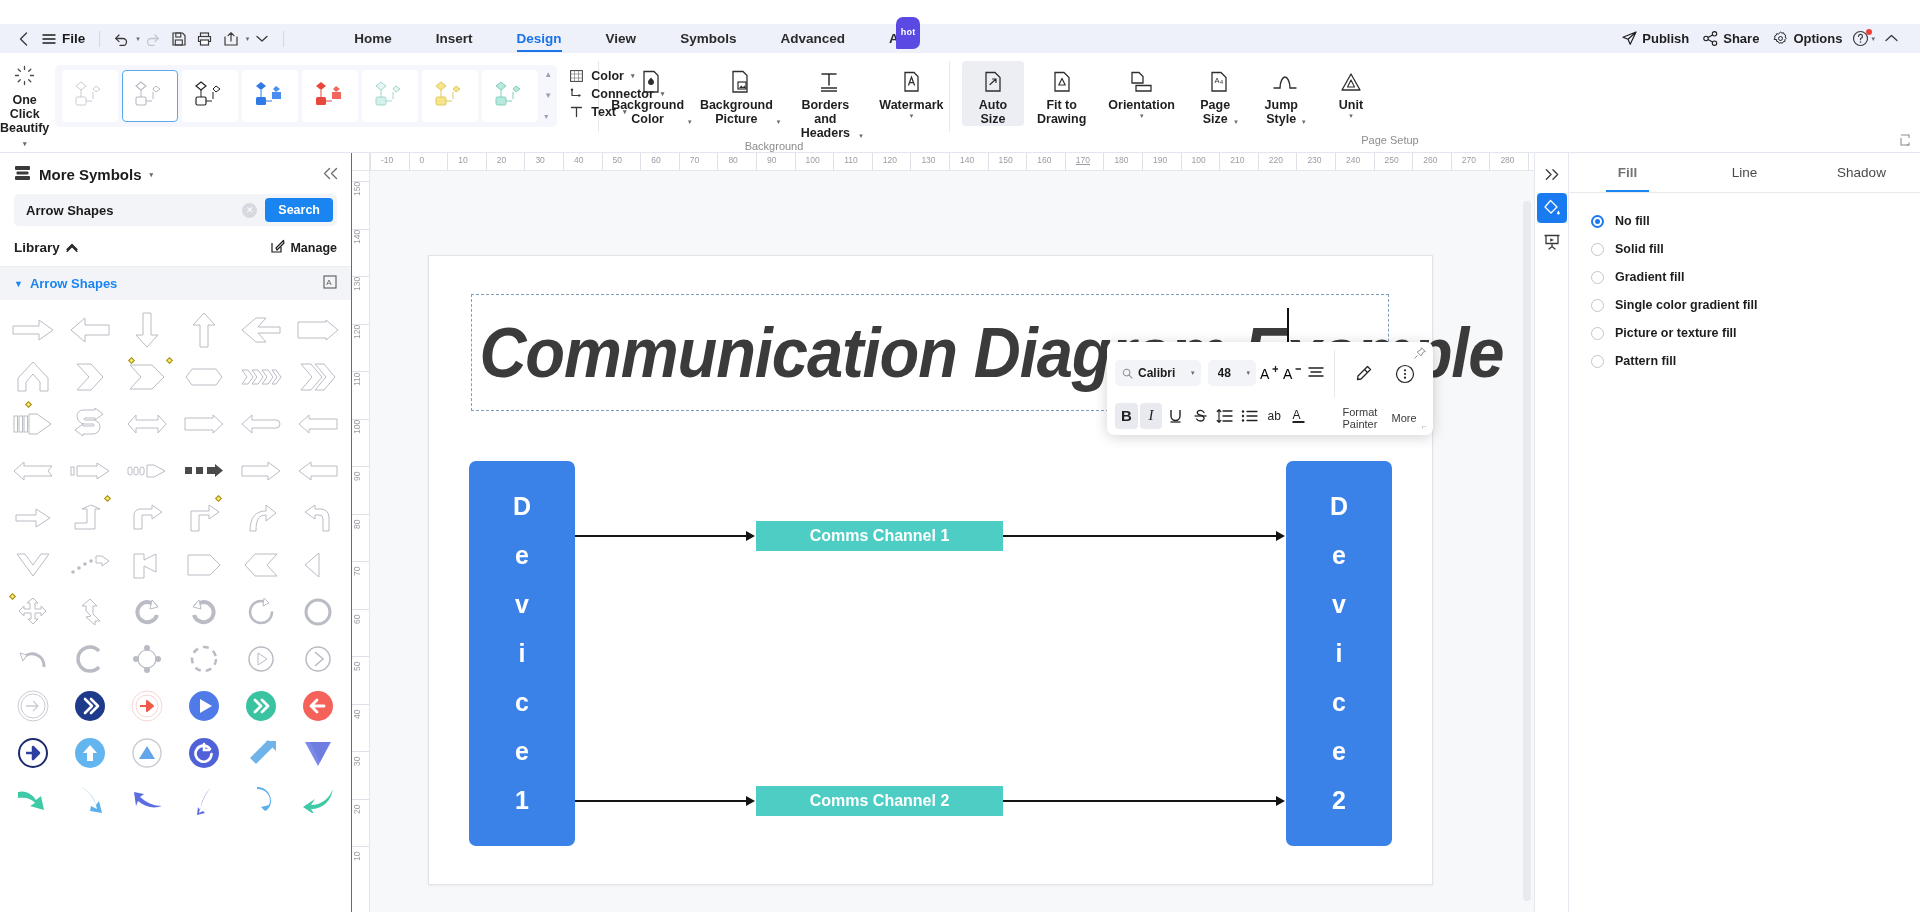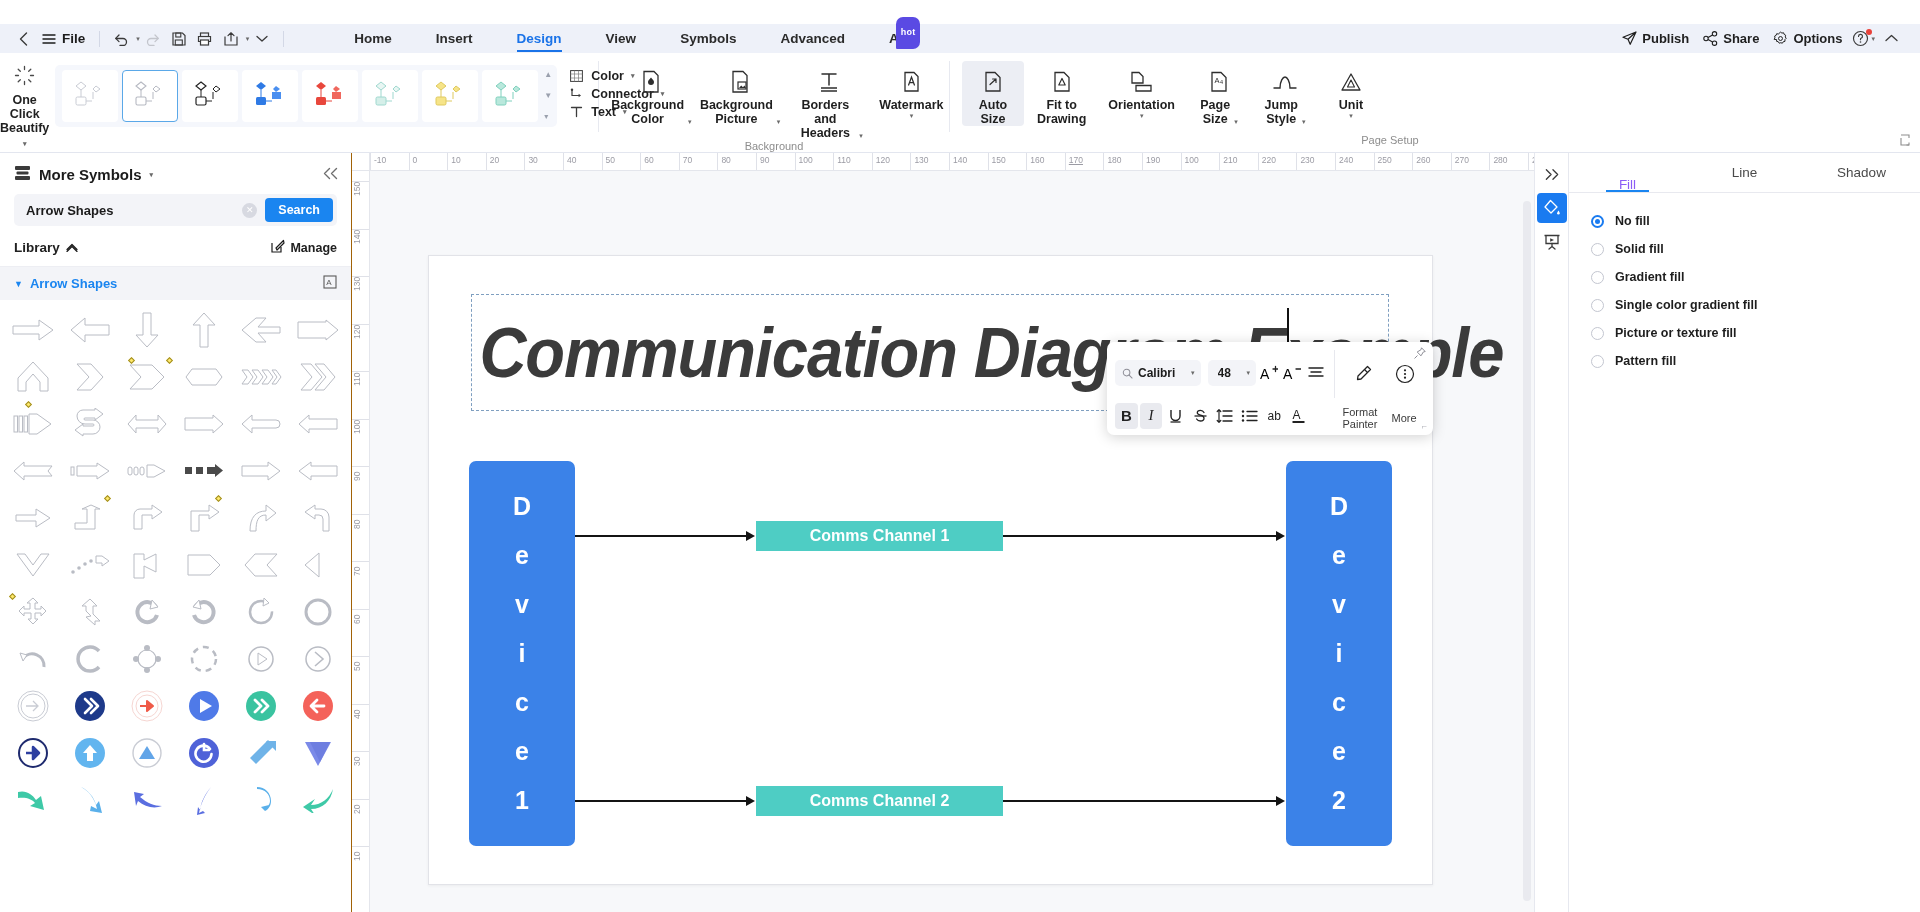--- a/index.html
+++ b/index.html
@@ -117,21 +117,21 @@
             transform:rotate(45deg); }
 
   
   .canvaswrap { flex:1; display:flex; flex-direction:column; min-width:0; position:relative;
                 background:#fafafa; }
   .ruler-top { height:18px; background:#fff; border-bottom:1px solid #e4e6ec; display:flex;
                position:relative; overflow:hidden; flex:0 0 18px; }
   .ruler-corner { width:18px; flex:0 0 18px; background:#fff; border-right:1px solid #e4e6ec; }
   .ruler-h-track { flex:1; position:relative; }
   .rt { position:absolute; top:0; height:18px; border-left:1px solid #dfe1e8;
-        font-size:8.5px; color:#9b9ba4; padding-left:3px; line-height:14px; }
+        font-size:8.5px; color:#9b9ba4; padding-left:10px; line-height:14px; }
   .ruler-body { flex:1; display:flex; min-height:0; }
   .ruler-left { width:18px; flex:0 0 18px; background:#fff; border-right:1px solid #e4e6ec;
                 position:relative; overflow:hidden; }
   .rv { position:absolute; left:0; width:18px; border-top:1px solid #dfe1e8;
         font-size:8.5px; color:#9b9ba4; }
   .rv span { display:block; transform:rotate(-90deg); transform-origin:left top;
              white-space:nowrap; padding-left:2px; margin-top:16px; }
   .canvas-scroll { flex:1; position:relative; overflow:hidden; background:#f7f8fa; }
 
   .page { position:absolute; left:58px; top:84px; width:1005px; height:630px;
@@ -195,21 +195,21 @@
   .rail { width:34px; flex:0 0 34px; background:#fff; border-left:1px solid #e6e8ef;
           display:flex; flex-direction:column; align-items:center; padding-top:6px; gap:4px; }
   .rail-btn { width:30px; height:30px; display:flex; align-items:center; justify-content:center;
               border-radius:4px; cursor:pointer; color:#3a3a3a; }
   .rail-btn.active { background:#1a7bf0; color:#fff; }
   .rightpanel { width:352px; flex:0 0 352px; background:#fff; border-left:1px solid #e6e8ef;
                 display:flex; flex-direction:column; }
   .rp-tabs { display:flex; height:40px; border-bottom:1px solid #e8e9ef; }
   .rp-tab { flex:1; display:flex; align-items:center; justify-content:center; cursor:pointer;
             font-size:13.5px; color:#4a4a4a; position:relative; }
-  .rp-tab.active { color:#8b5cf6; font-weight:normal;align-items:flex-end; }
+  .rp-tab.active { color:#737373; font-weight:bold; }
   .rp-tab.active::after { content:""; position:absolute; left:32%; right:32%; bottom:0;
                           height:2.5px; background:#1a85f0; }
   .rp-opts { padding:14px 0 0; }
   .rp-opt { display:flex; align-items:center; gap:11px; padding:7px 0 7px 22px; cursor:pointer; }
   .radio { width:13px; height:13px; border-radius:50%; border:1.5px solid #c3c6d0; flex:0 0 13px;
            display:flex; align-items:center; justify-content:center; background:#fff; }
   .radio.on { border-color:#1a7bf0; border-width:2px; }
   .radio.on::after { content:""; width:5px; height:5px; border-radius:50%; background:#1a7bf0; }
   .rp-opt-l { font-weight:bold; font-size:12.5px; color:#1d1d1d; }
 </style>

